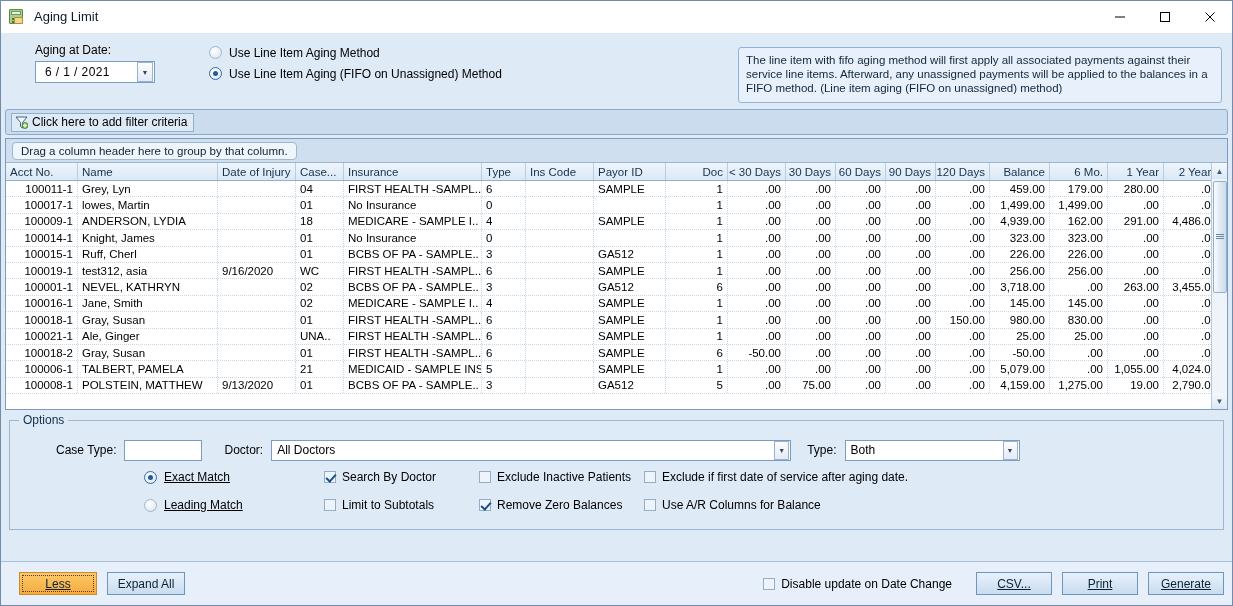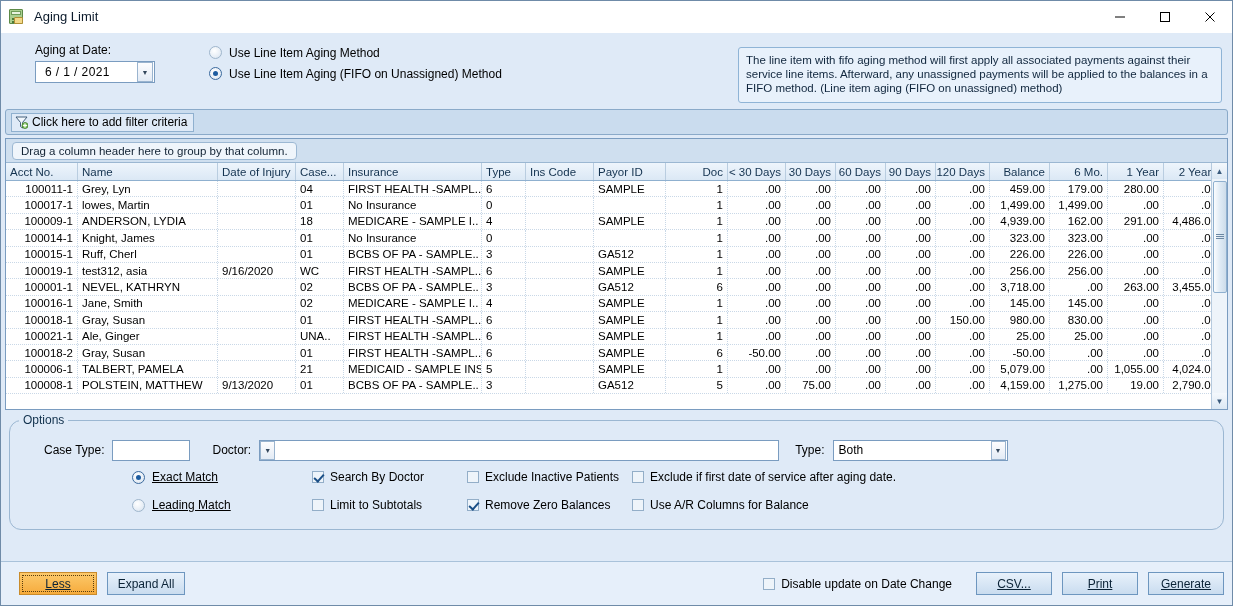--- a/index.html
+++ b/index.html
@@ -226,22 +226,22 @@
     display: flex; align-items: center; justify-content: center;
   }
   .sb-grip { width: 8px; height: 7px; }
   .sb-grip i {
     display: block; height: 1px; background: #6b87a3; margin-bottom: 1px;
   }
 
   
   .optwrap { margin: 10px 8px 0 8px; position: relative; flex: none; }
   .optbox {
-    border: 1px solid #9bb7d2; border-radius: 12px;
-    padding: 16px 10px 10px 2px;
+    border: 1px solid #9bb7d2; border-radius: 0;
+    padding: 16px 10px 10px 14px;
     min-height: 108px;
     background: #dfeaf7;
   }
   .optlegend {
     position: absolute; left: 10px; top: -7px;
     background: #dfeaf7; padding: 0 4px;
     font-size: 12px; color: #11314d;
   }
   .optrow1 { display: flex; align-items: center; height: 26px; padding-left: 32px; }
   .lbl { font-size: 12px; margin-right: 8px; }
@@ -684,20 +684,21 @@
   </div>
 
   <div class="optwrap">
     <div class="optlegend">Options</div>
     <div class="optbox">
       <div class="optrow1">
         <span class="lbl">Case Type:</span>
         <span class="textbox"></span>
         <span class="lbl" style="margin-left:22px;">Doctor:</span>
         <span class="combo" style="width:520px;">
+          <span class="cv">All Doctors</span>
           <span class="ca">▼</span>
         </span>
         <span class="lbl" style="margin-left:16px;">Type:</span>
         <span class="combo" style="width:175px;">
           <span class="cv">Both</span>
           <span class="ca">▼</span>
         </span>
       </div>
 
       <div class="optrow2">

